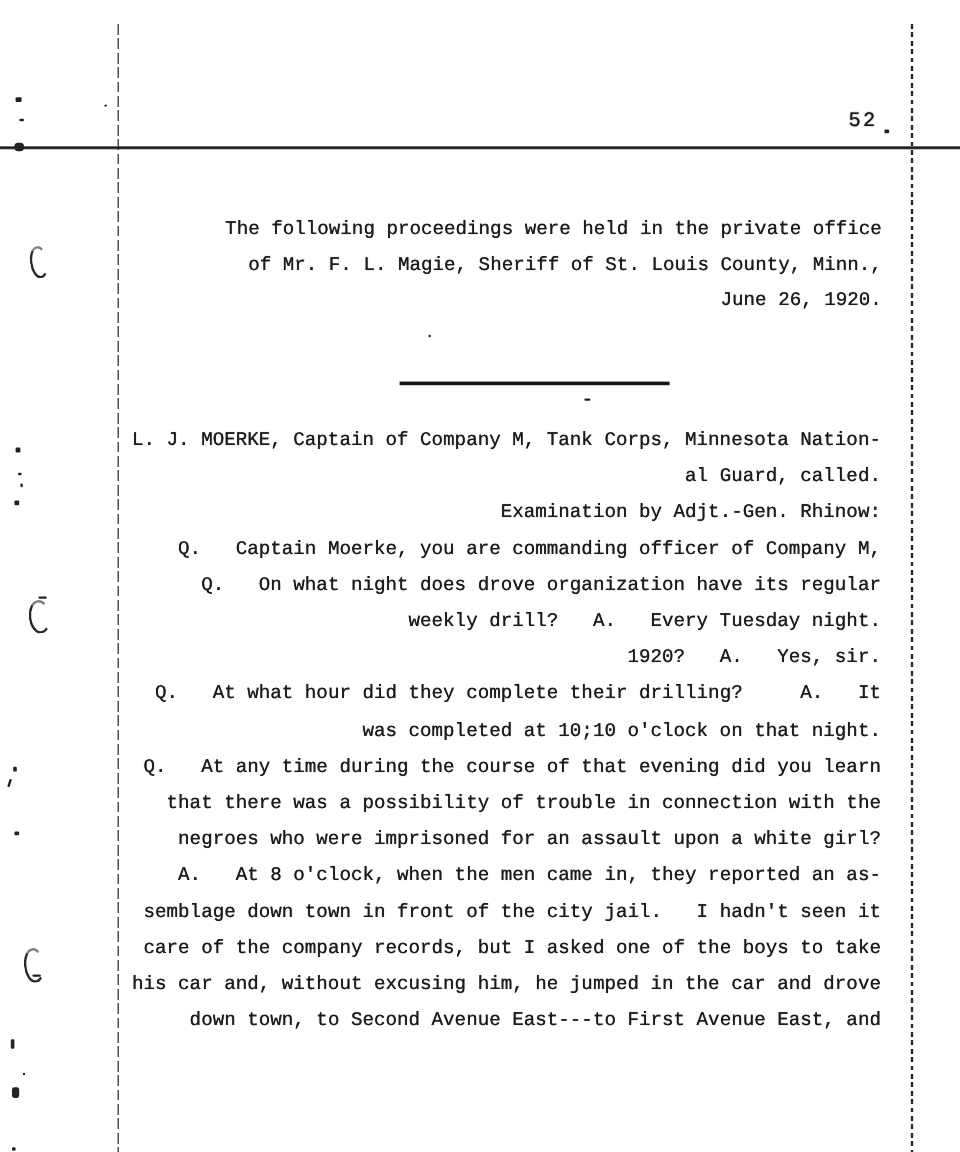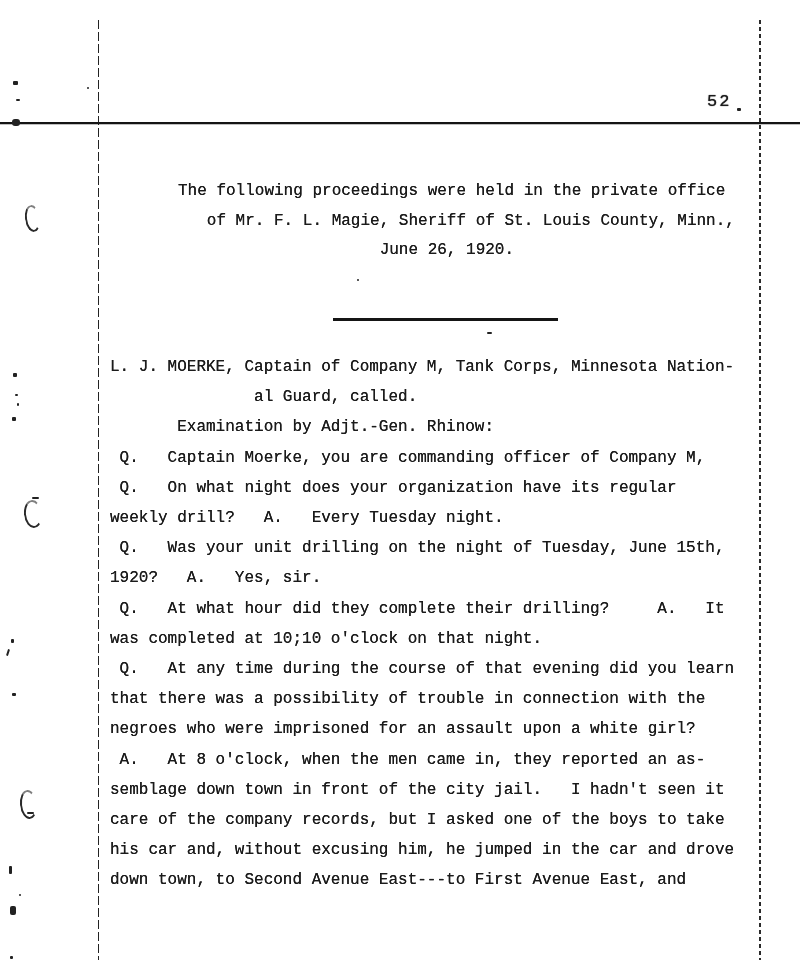--- a/index.html
+++ b/index.html
@@ -7,21 +7,21 @@
     position: relative;
     width: 800px;
     height: 960px;
     background: #ffffff;
     overflow: hidden;
     font-family: "Liberation Mono", "DejaVu Sans Mono", monospace;
     font-weight: 400;
     color: #1b1b1b;
     margin-top: 20px;
   }
-  .line { white-space: pre; text-shadow: 0 0 0.6px #1b1b1b; }
+  .line { white-space: pre; text-shadow: 0 0 0.6px #1b1b1b; text-align: right; }
   .page-number {
     position: absolute; left: 707px; top: 72px;
     font-size: 17px; letter-spacing: 2px;
     text-shadow: 0 0 1px #1b1b1b;
   }
   .heading {
     position: absolute; left: 178px; top: 157px;
     font-size: 16px; line-height: 29.6px;
   }
   .heading-rule {
@@ -103,23 +103,22 @@
       <div class="line">                     June 26, 1920.</div>
     </div>
 
   <div class="heading-rule"></div>
 
   <div class="body-text" id="body-text">
       <div class="line">L. J. MOERKE, Captain of Company M, Tank Corps, Minnesota Nation-</div>
       <div class="line">               al Guard, called.</div>
       <div class="line">       Examination by Adjt.-Gen. Rhinow:</div>
       <div class="line"> Q.   Captain Moerke, you are commanding officer of Company M,</div>
-      <div class="line"> Q.   On what night does your organization have its regular</div>
+      <div class="line"> Q.   On what night does drove organization have its regular</div>
       <div class="line">weekly drill?   A.   Every Tuesday night.</div>
-      <div class="line"> Q.   Was your unit drilling on the night of Tuesday, June 15th,</div>
       <div class="line">1920?   A.   Yes, sir.</div>
       <div class="line"> Q.   At what hour did they complete their drilling?     A.   It</div>
       <div class="line">was completed at 10;10 o'clock on that night.</div>
       <div class="line"> Q.   At any time during the course of that evening did you learn</div>
       <div class="line">that there was a possibility of trouble in connection with the</div>
       <div class="line">negroes who were imprisoned for an assault upon a white girl?</div>
       <div class="line"> A.   At 8 o'clock, when the men came in, they reported an as-</div>
       <div class="line">semblage down town in front of the city jail.   I hadn't seen it</div>
       <div class="line">care of the company records, but I asked one of the boys to take</div>
       <div class="line">his car and, without excusing him, he jumped in the car and drove</div>

